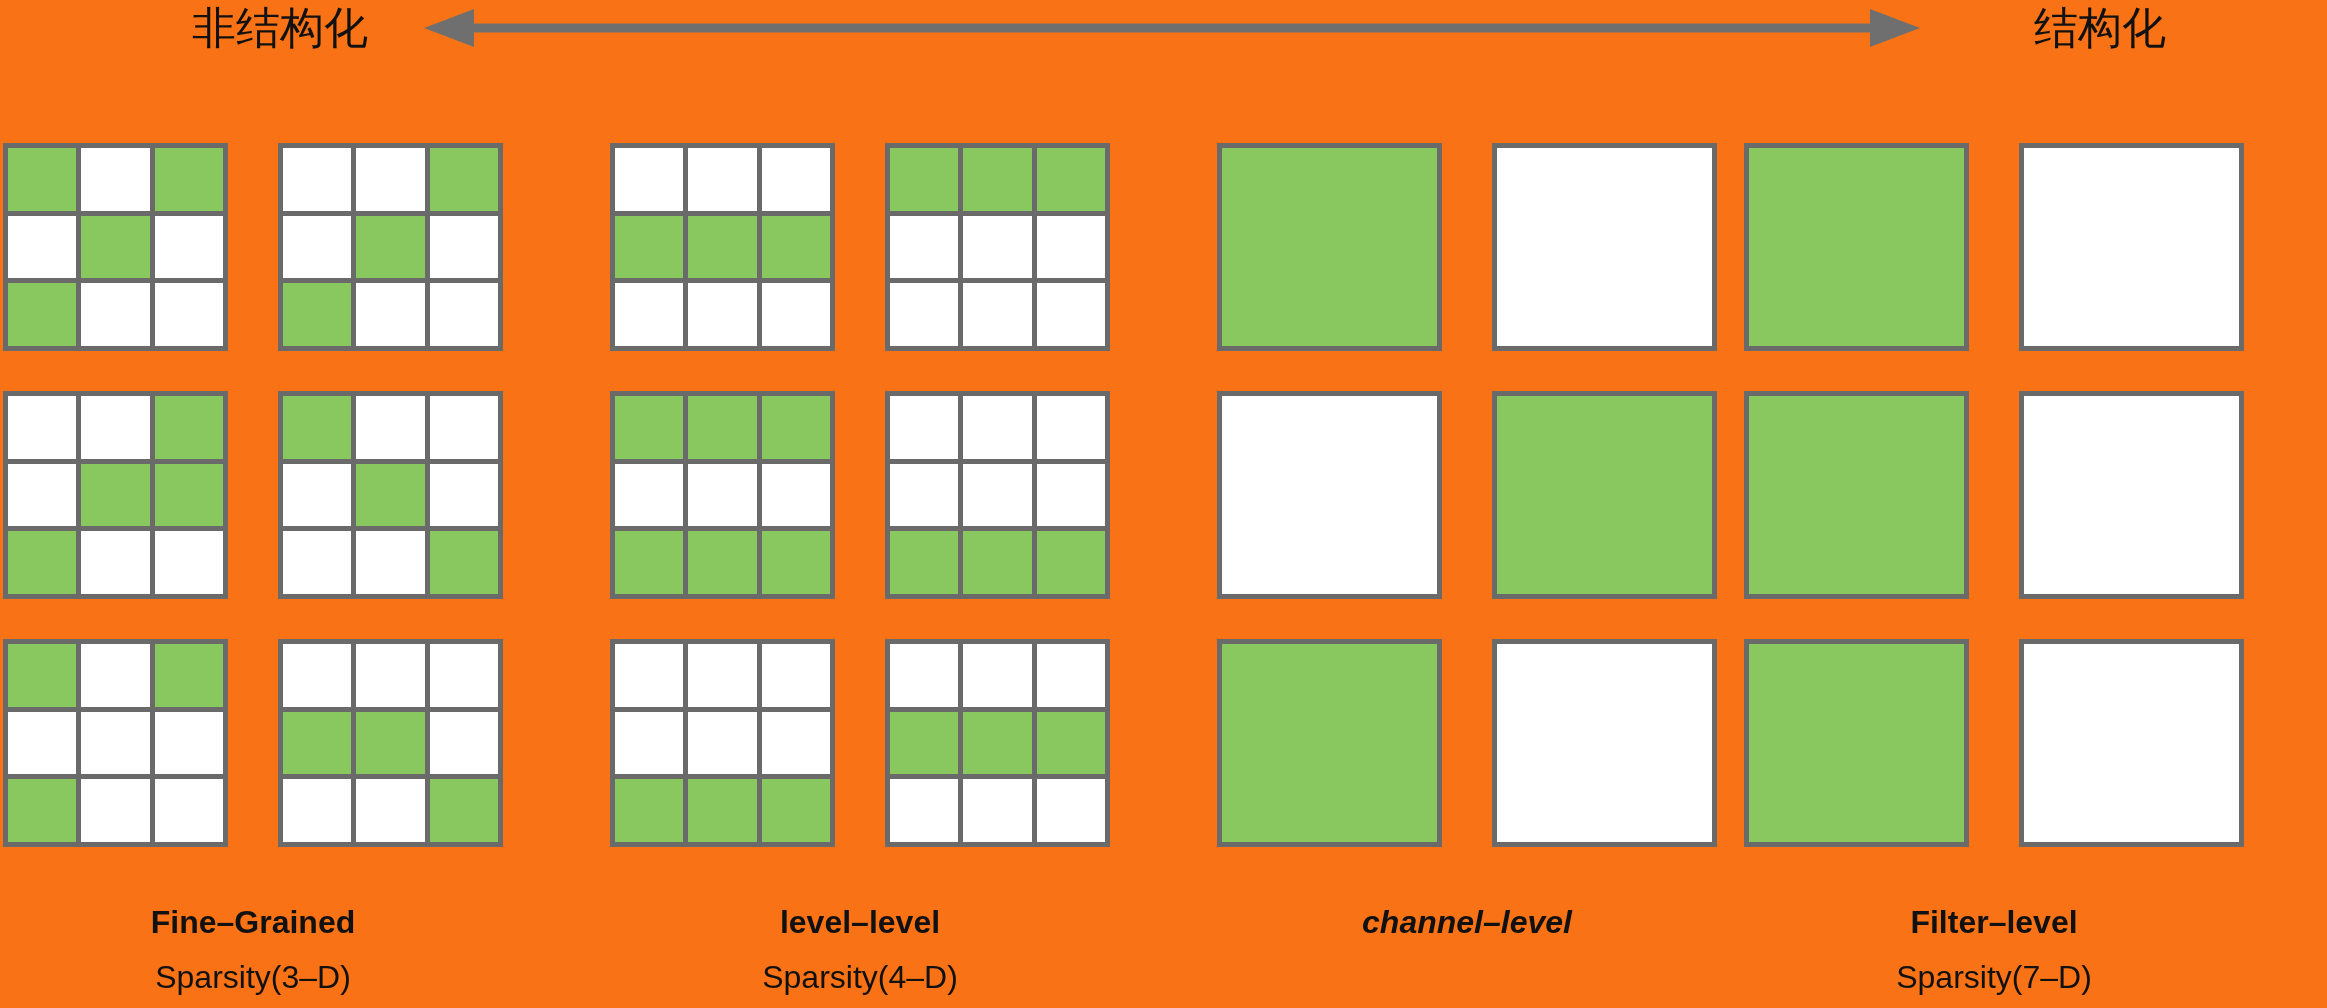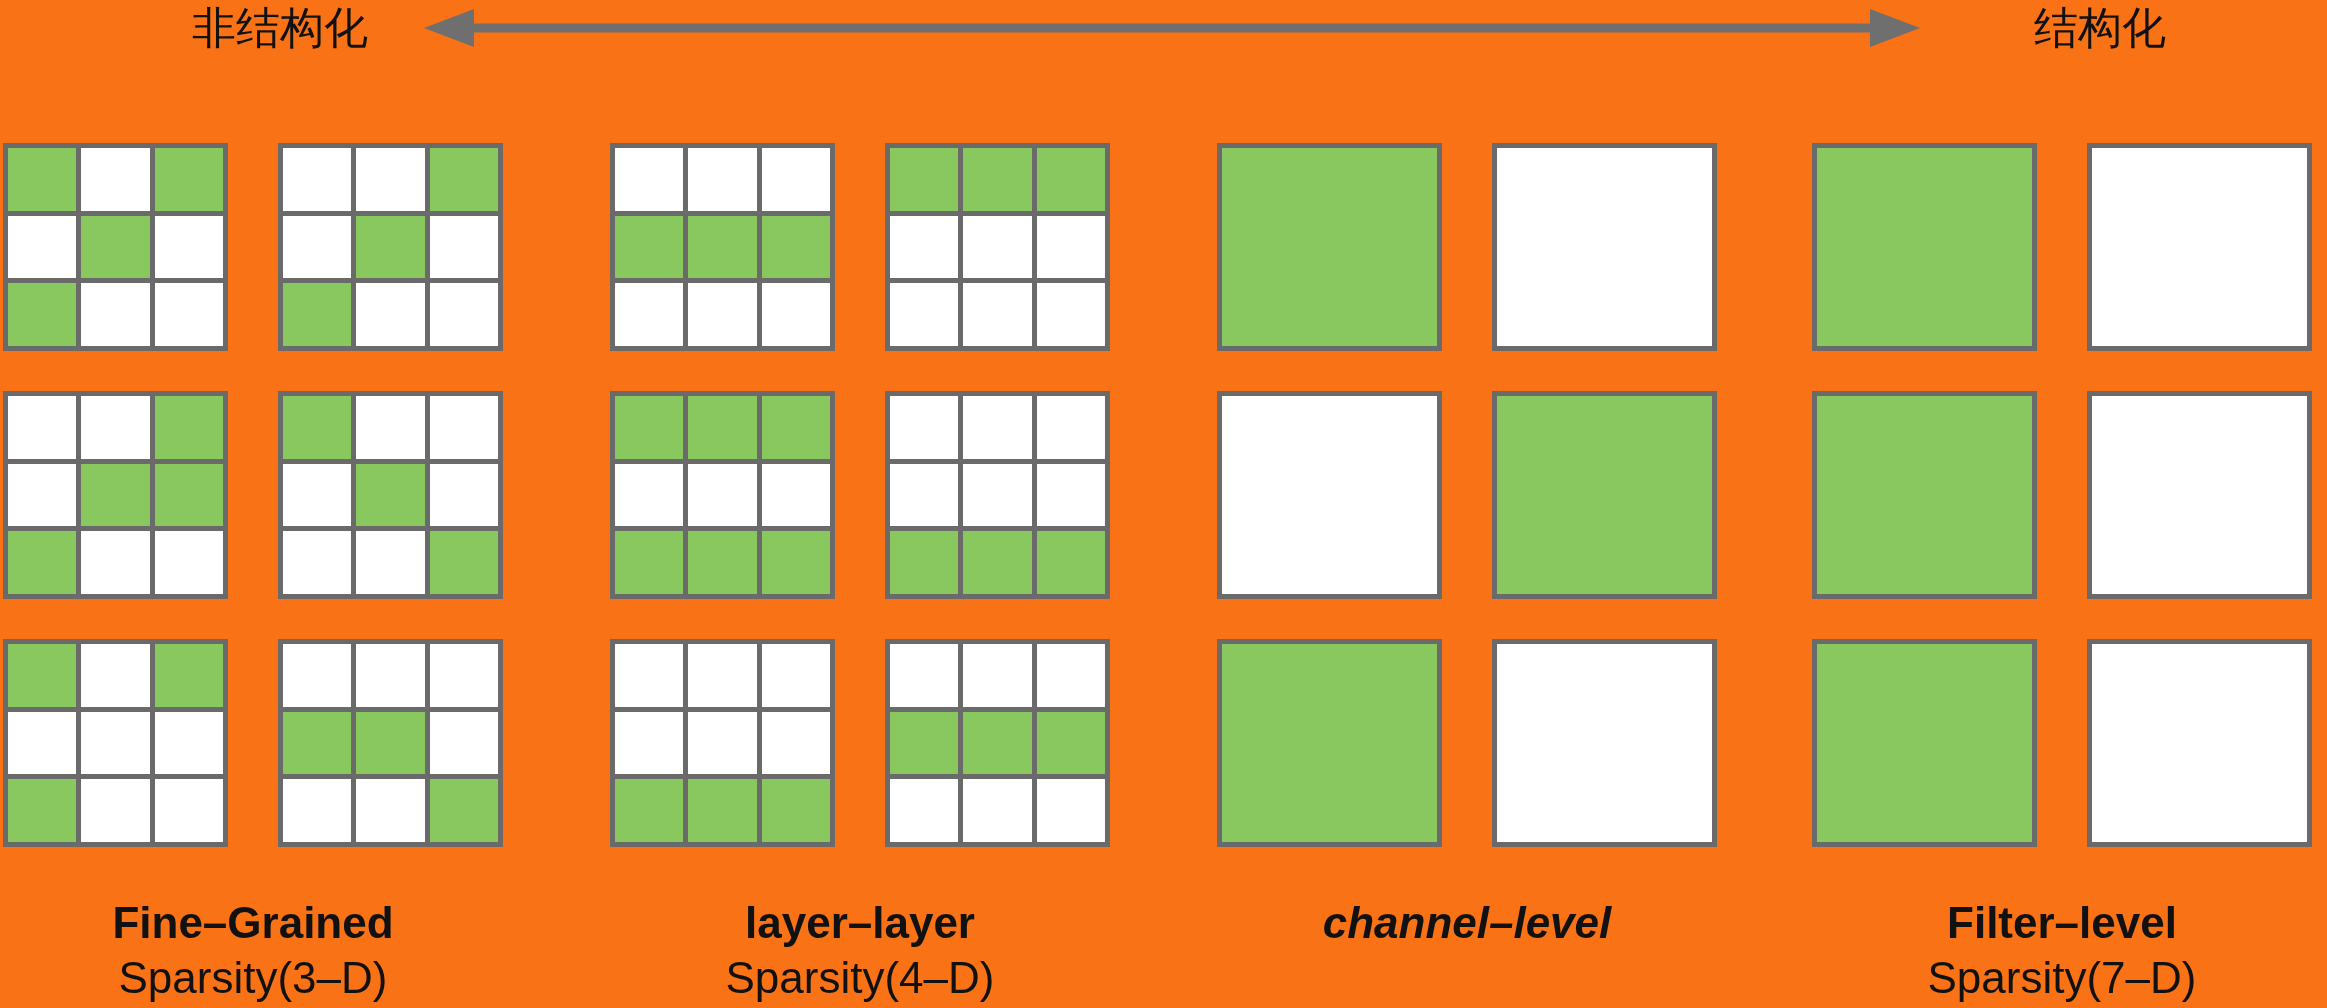--- a/index.html
+++ b/index.html
@@ -25,39 +25,39 @@
     color:var(--text);white-space:nowrap;
   }
   .axis-label.left{left:155px;}
   .axis-label.right{left:1975px;}
   .arrow-svg{position:absolute;left:422px;top:5px;}
   
   .group{position:absolute;top:143px;width:500px;}
   .group:nth-child(1){left:3px;}
   .group:nth-child(2){left:610px;}
   .group:nth-child(3){left:1217px;font-style:italic;}
-  .group:nth-child(4){left:1812px;}
+  .group:nth-child(4){left:1744px;}
   .tiles{
     display:grid;
     grid-template-columns:225px 225px;
     column-gap:50px;row-gap:40px;
   }
   .tile{
     width:225px;height:208px;
     box-sizing:border-box;
     background:var(--line);
     padding:5px;gap:5px;
     display:grid;
   }
   .cell{width:100%;height:100%;}
   .cell.filled{background:var(--filled);}
   .cell.empty{background:var(--empty);}
   .caption{
     position:absolute;left:0;top:752px;width:100%;
-    text-align:center;font-size:44px;line-height:55px;
+    text-align:center;font-size:32px;line-height:55px;
     color:var(--text);white-space:nowrap;
   }
   .cap-title{font-weight:700;}
   .cap-subtitle{font-weight:400;}
 </style>
 </head>
 <body>
 
 <div class="canvas">
 
@@ -209,21 +209,21 @@
             <div class="cell empty"></div>
             <div class="cell filled"></div>
             <div class="cell filled"></div>
             <div class="cell filled"></div>
             <div class="cell empty"></div>
             <div class="cell empty"></div>
             <div class="cell empty"></div>
           </div>
         </div>
         <div class="caption">
-          <div class="cap-title">layer–layer</div>
+          <div class="cap-title">level–level</div>
           <div class="cap-subtitle">Sparsity(4–D)</div>
         </div>
       </div>
       <div class="group">
         <div class="tiles">
           <div class="tile" style="grid-template-columns: repeat(1, 1fr); grid-template-rows: repeat(1, 1fr);">
             <div class="cell filled"></div>
           </div>
           <div class="tile" style="grid-template-columns: repeat(1, 1fr); grid-template-rows: repeat(1, 1fr);">
             <div class="cell empty"></div>

